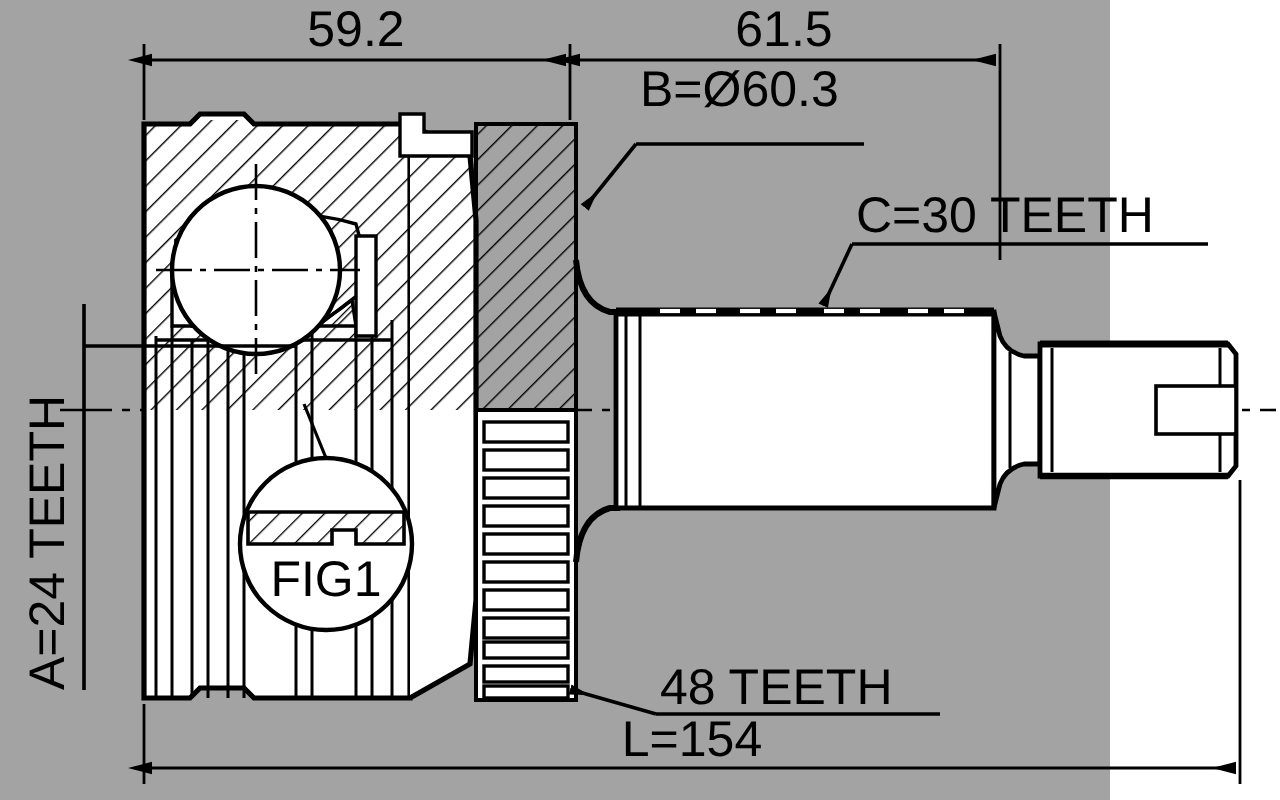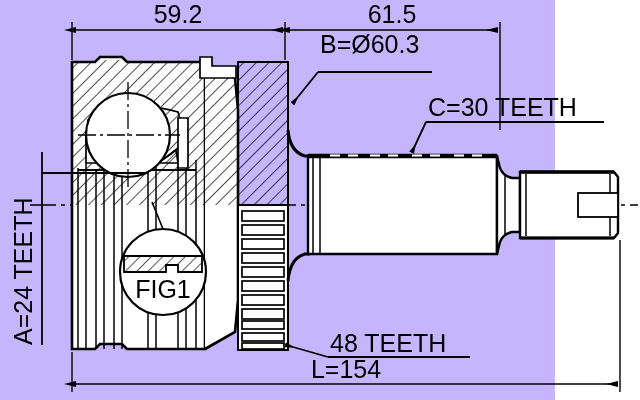--- a/index.html
+++ b/index.html
@@ -1,18 +1,18 @@
 <!DOCTYPE html>
 <html><head>
 <meta charset="utf-8">
 <style>
   html,body{margin:0;padding:0;background:#fff;}
   body{width:640px;height:400px;overflow:hidden;
        font-family:"Liberation Sans",sans-serif;}
-  #stage{position:relative;width:555px;height:400px;background:#c4b5fd;}
+  #stage{position:relative;width:555px;height:400px;background:#a3a3a3;}
   svg{display:block;}
   text{font-family:"Liberation Sans",sans-serif;fill:#000;}
 </style>
 </head>
 <body>
 
 <div id="stage">
 <svg width="640" height="400" viewBox="0 0 640 400" xmlns="http://www.w3.org/2000/svg">
 
   <defs>

